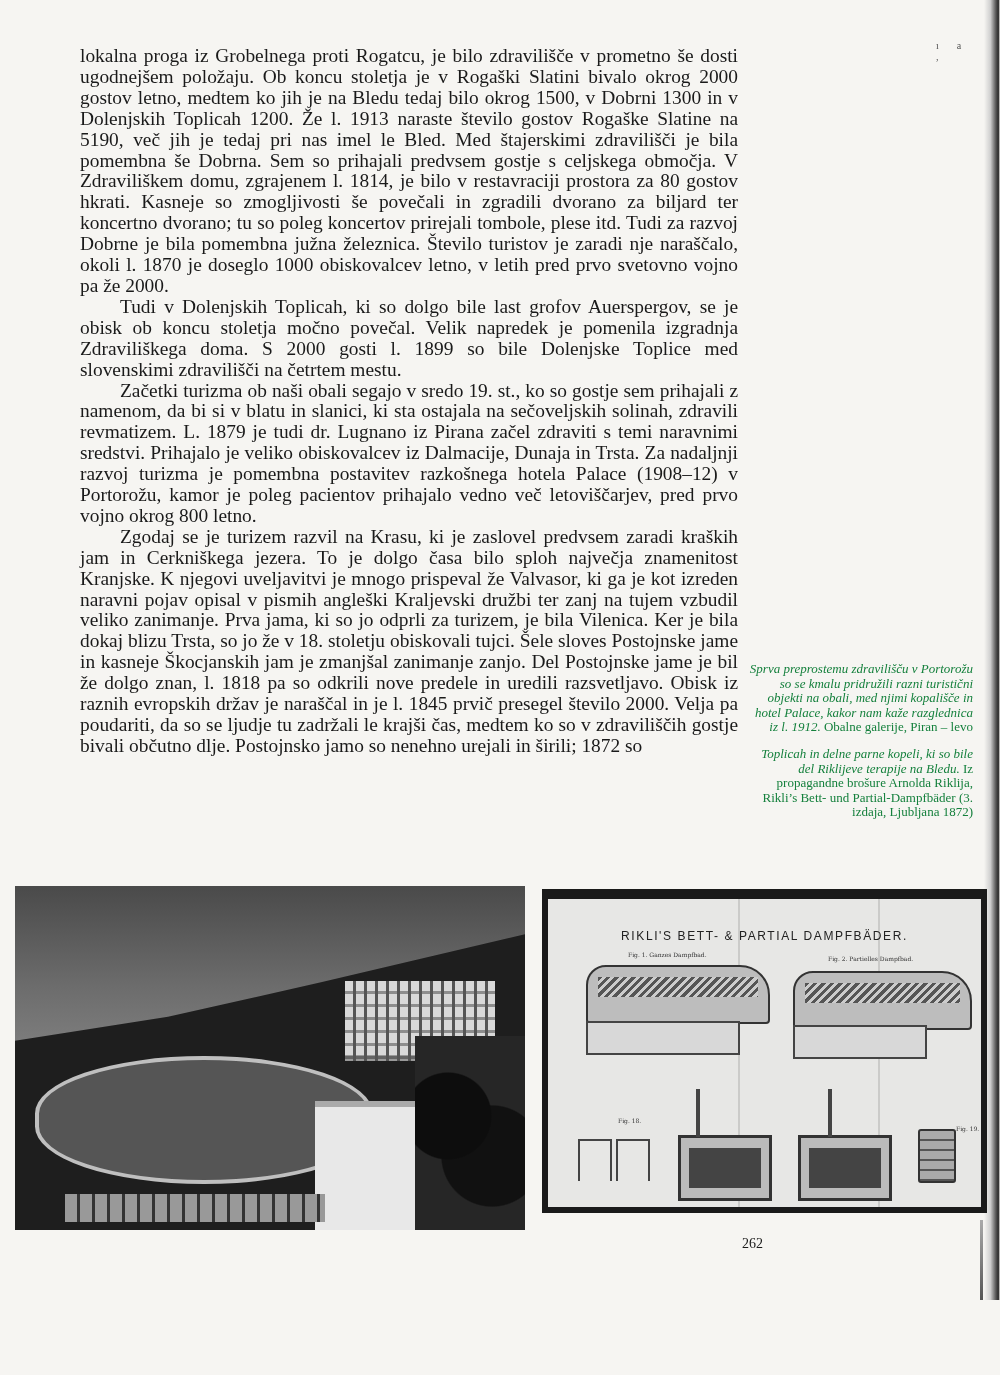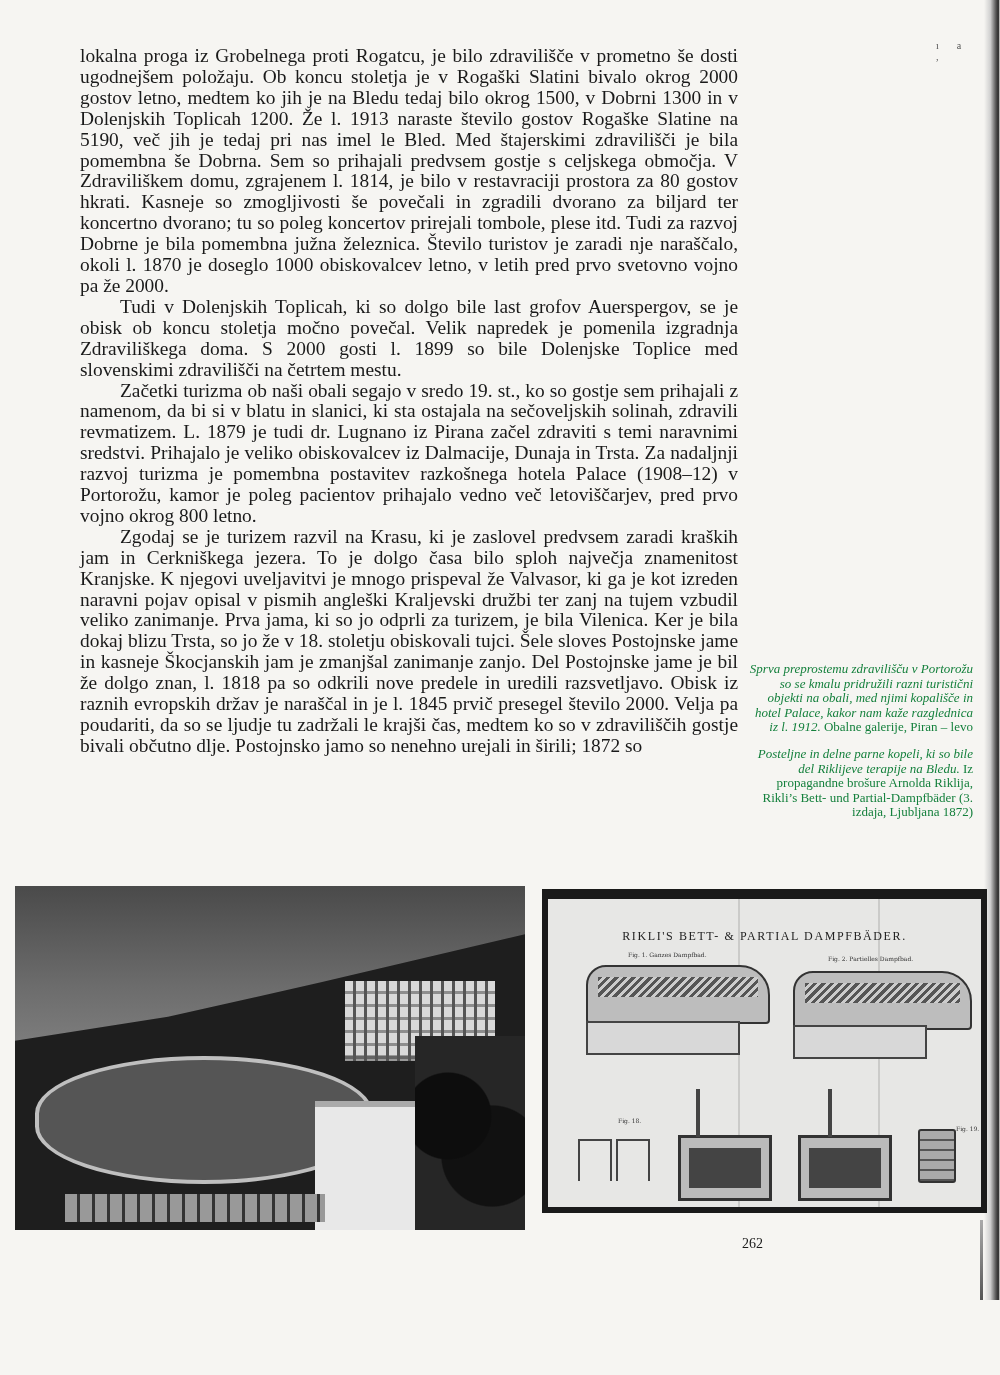--- a/index.html
+++ b/index.html
@@ -73,21 +73,21 @@
     position: absolute; right: 0; top: 150px; width: 110px; height: 200px;
     background: radial-gradient(circle at 30% 40%, #0d0d0d 0 30%, transparent 31%),
                 radial-gradient(circle at 70% 60%, #111 0 35%, transparent 36%), #262626;
   }
   .photo-right {
     left: 542px; top: 889px; width: 445px; height: 324px;
     background: #e7e7e5; border: 6px solid #1a1a1a; border-top-width: 10px; box-sizing: border-box;
   }
   .rikli-title {
     position: absolute; top: 30px; left: 0; width: 100%; text-align: center;
-    font-family: Liberation Serif, serif; font-size: 12px; letter-spacing: 1.6px; color: #222;
+    font-family: Liberation Sans, sans-serif; font-size: 12px; letter-spacing: 1.6px; color: #222;
   }
   .fig-label {
     position: absolute; font-size: 6px; color: #333; font-family: "DejaVu Serif", serif;
   }
   .bed {
     position: absolute; height: 55px; background: #bdbdbd; border: 2px solid #333;
     border-radius: 20px 30px 4px 4px;
   }
   .bed::after {
     content: ""; position: absolute; left: 10px; right: 10px; top: 10px; height: 20px;
@@ -118,21 +118,21 @@
 
 <div class="body-text">
   <p>lokalna proga iz Grobelnega proti Rogatcu, je bilo zdravilišče v prometno še dosti ugodnejšem položaju. Ob koncu stoletja je v Rogaški Slatini bivalo okrog 2000 gostov letno, medtem ko jih je na Bledu tedaj bilo okrog 1500, v Dobrni 1300 in v Dolenjskih Toplicah 1200. Že l. 1913 naraste število gostov Rogaške Slatine na 5190, več jih je tedaj pri nas imel le Bled. Med štajerskimi zdravilišči je bila pomembna še Dobrna. Sem so prihajali pred­vsem gostje s celjskega območja. V Zdraviliškem domu, zgrajenem l. 1814, je bilo v restavraciji prostora za 80 gostov hkrati. Kasneje so zmogljivosti še povečali in zgradili dvorano za biljard ter koncertno dvorano; tu so poleg koncertov prirejali tombole, plese itd. Tudi za razvoj Dobrne je bila po­membna južna železnica. Število turistov je zaradi nje naraščalo, okoli l. 1870 je doseglo 1000 obiskovalcev letno, v letih pred prvo svetovno vojno pa že 2000.</p>
   <p class="indent">Tudi v Dolenjskih Toplicah, ki so dolgo bile last grofov Auerspergov, se je obisk ob koncu stoletja močno povečal. Velik napredek je pomenila izgradnja Zdraviliškega doma. S 2000 gosti l. 1899 so bile Dolenjske Toplice med slovenskimi zdravilišči na četrtem mestu.</p>
   <p class="indent">Začetki turizma ob naši obali segajo v sredo 19. st., ko so gostje sem prihajali z namenom, da bi si v blatu in slanici, ki sta ostajala na sečoveljskih solinah, zdravili revmatizem. L. 1879 je tudi dr. Lugnano iz Pirana začel zdraviti s temi naravnimi sredstvi. Prihajalo je veliko obiskovalcev iz Dalma­cije, Dunaja in Trsta. Za nadaljnji razvoj turizma je pomembna postavitev razkošnega hotela Palace (1908–12) v Portorožu, kamor je poleg pacientov prihajalo vedno več letoviščarjev, pred prvo vojno okrog 800 letno.</p>
   <p class="indent">Zgodaj se je turizem razvil na Krasu, ki je zaslovel predvsem zaradi kraških jam in Cerkniškega jezera. To je dolgo časa bilo sploh največja znamenitost Kranjske. K njegovi uveljavitvi je mnogo prispeval že Valvasor, ki ga je kot izreden naravni pojav opisal v pismih angleški Kraljevski družbi ter zanj na tujem vzbudil veliko zanimanje. Prva jama, ki so jo odprli za turizem, je bila Vilenica. Ker je bila dokaj blizu Trsta, so jo že v 18. stoletju obiskovali tujci. Šele sloves Postojnske jame in kasneje Škocjanskih jam je zmanjšal zanimanje zanjo. Del Postojnske jame je bil že dolgo znan, l. 1818 pa so odkrili nove predele in uredili razsvetljavo. Obisk iz raznih evropskih držav je naraščal in je l. 1845 prvič presegel število 2000. Velja pa poudariti, da so se ljudje tu zadržali le krajši čas, medtem ko so v zdraviliščih gostje bivali občutno dlje. Postojnsko jamo so nenehno urejali in širili; 1872 so</p>
 </div>
 
 <div class="captions">
   <p class="caption"><span class="it">Sprva preprostemu zdravilišču v Portorožu so se kmalu pridružili razni turistični objekti na obali, med njimi kopališče in hotel Palace, kakor nam kaže razglednica iz l. 1912.</span><span> Obalne galerije, Piran – levo</span></p>
-  <p class="caption"><span class="it">Posteljne in delne parne kopeli, ki so bile del Riklijeve terapije na Bledu.</span><span> Iz propagandne brošure Arnolda Riklija, Rikli’s Bett- und Partial-Dampfbäder (3. izdaja, Ljubljana 1872)</span></p>
+  <p class="caption"><span class="it">Toplicah in delne parne kopeli, ki so bile del Riklijeve terapije na Bledu.</span><span> Iz propagandne brošure Arnolda Riklija, Rikli’s Bett- und Partial-Dampfbäder (3. izdaja, Ljubljana 1872)</span></p>
 </div>
 
 <div class="photo photo-left">
   <div class="sky"></div>
   <div class="hill"></div>
   <div class="hotel">
       <div class="win"></div>
     </div>
   <div class="pool"></div>
   <div class="bath-house"></div>

